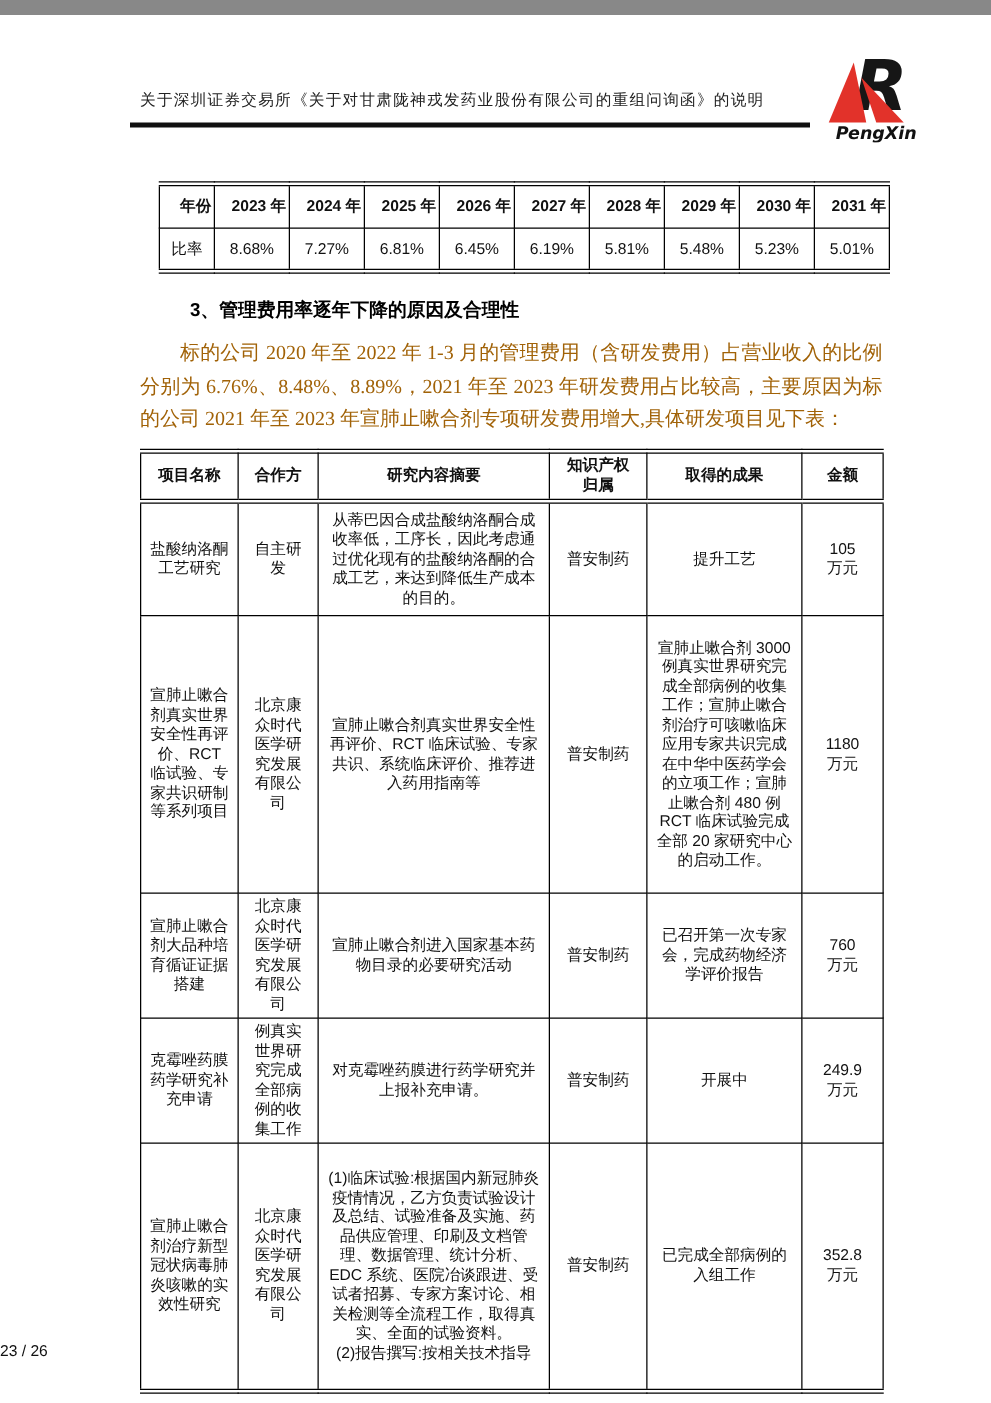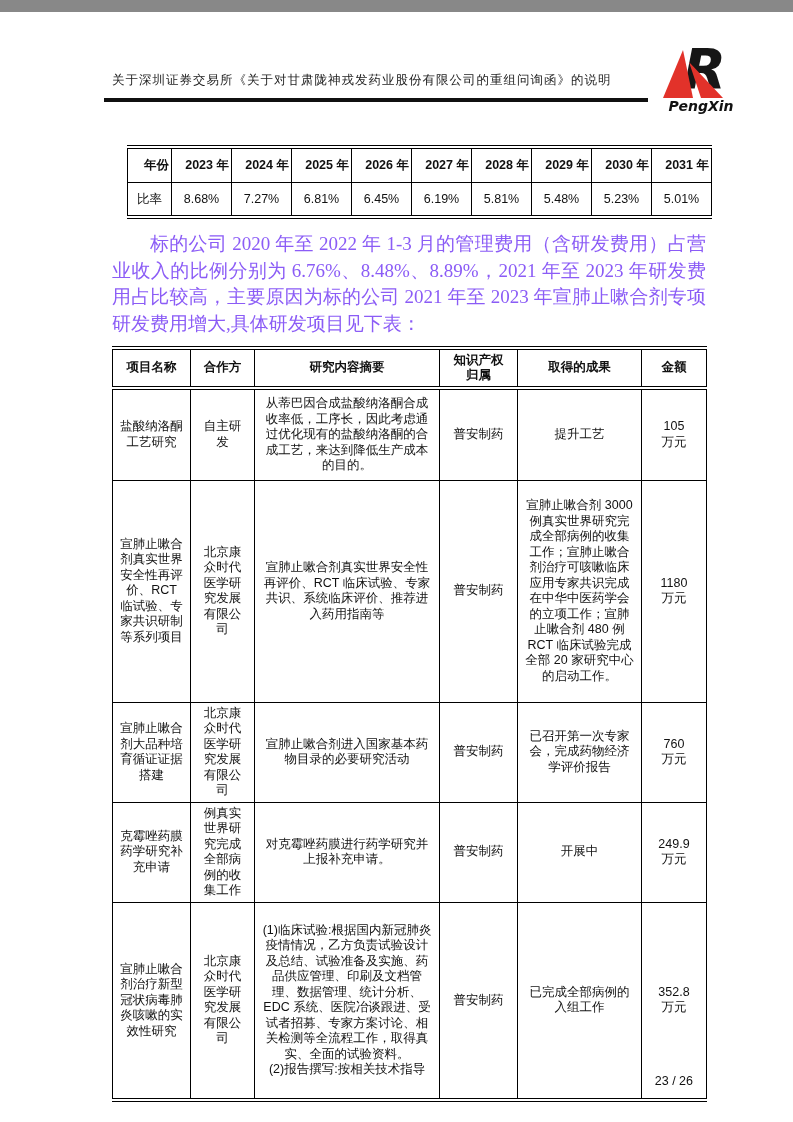--- a/index.html
+++ b/index.html
@@ -37,44 +37,44 @@
   .ratio-table th{font-weight:bold;height:33px;text-align:right;padding:0 2px;}
   .ratio-table td{height:32px;text-align:center;padding:0 2px;font-weight:normal;}
   
   .sec-heading{
     margin:20px 0 0 40px;
     font-family:"Liberation Sans","DejaVu Sans",sans-serif;
     font-size:15px;font-weight:bold;color:#000;
   }
   .sec-para{
     margin:12px 0 0 0;width:594px;
-    font-size:19px;line-height:26.5px;
+    font-size:16px;line-height:26.5px;
     text-align:justify;text-indent:2em;
-    color:#8b5cf6;
+    color:#a16207;
   }
   
   .rd-table{
     margin-top:9px;width:594px;
     font-family:"Liberation Sans","DejaVu Sans",sans-serif;
     font-size:12.5px;line-height:15.5px;
     border-top:4px double #000;border-bottom:4px double #000;
   }
   .rd-table thead th{
     font-weight:bold;text-align:center;height:32px;padding:2px 3px;
     border-bottom:4px double #000;
   }
   .rd-table td{padding:3px 7px;text-align:center;}
   .rd-table td.left{text-align:center;}
   .rd-table .amount{white-space:pre-line;text-align:center;}
   .rd-table .pre{white-space:pre-line;}
   tr.h-r1{height:92px;} tr.h-r2{height:222px;} tr.h-r3{height:85px;}
   tr.h-r4{height:90px;} tr.h-r5{height:198px;}
   
   .footer{
-    position:absolute;left:0;top:1062px;width:693px;text-align:right;
+    position:absolute;left:0;top:1062px;width:693px;text-align:left;
     font-family:"Liberation Sans","DejaVu Sans",sans-serif;
     font-size:12.5px;color:#111;
   }
 </style>
 </head>
 <body>
 
 <div class="page">
 
   <div class="hdr-title">关于深圳证券交易所《关于对甘肃陇神戎发药业股份有限公司的重组问询函》的说明</div>
@@ -116,20 +116,21 @@
         <td>6.45%</td>
         <td>6.19%</td>
         <td>5.81%</td>
         <td>5.48%</td>
         <td>5.23%</td>
         <td>5.01%</td>
       </tr>
     </tbody>
       </table>
 
+    <div class="sec-heading">3、管理费用率逐年下降的原因及合理性</div>
     <div class="sec-para">标的公司 2020 年至 2022 年 1-3 月的管理费用（含研发费用）占营业收入的比例分别为 6.76%、8.48%、8.89%，2021 年至 2023 年研发费用占比较高，主要原因为标的公司 2021 年至 2023 年宣肺止嗽合剂专项研发费用增大,具体研发项目见下表：</div>
 
     <table class="rd-table">
       <colgroup>
         <col style="width:78px">
           <col style="width:64px">
           <col style="width:185px">
         <col style="width:78px">
           <col style="width:124px">
           <col style="width:65px">

